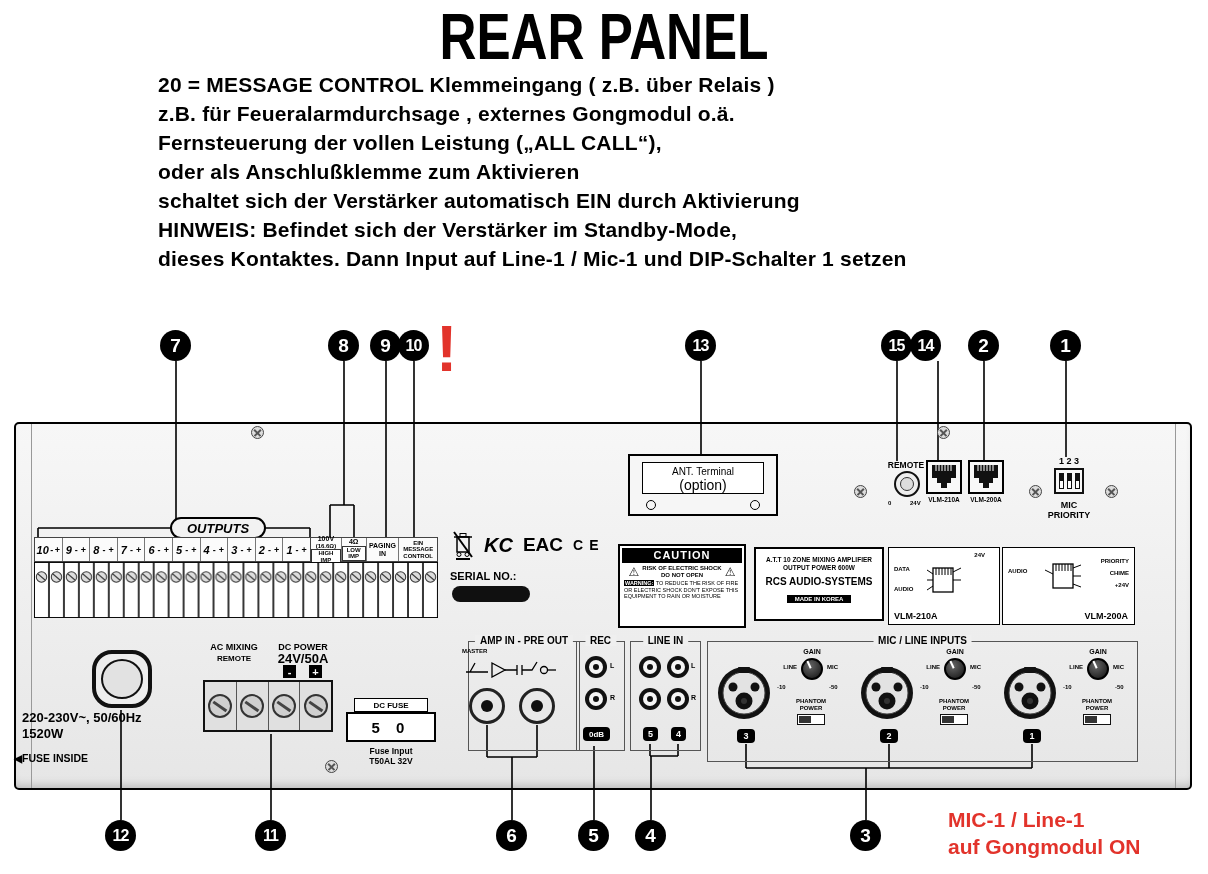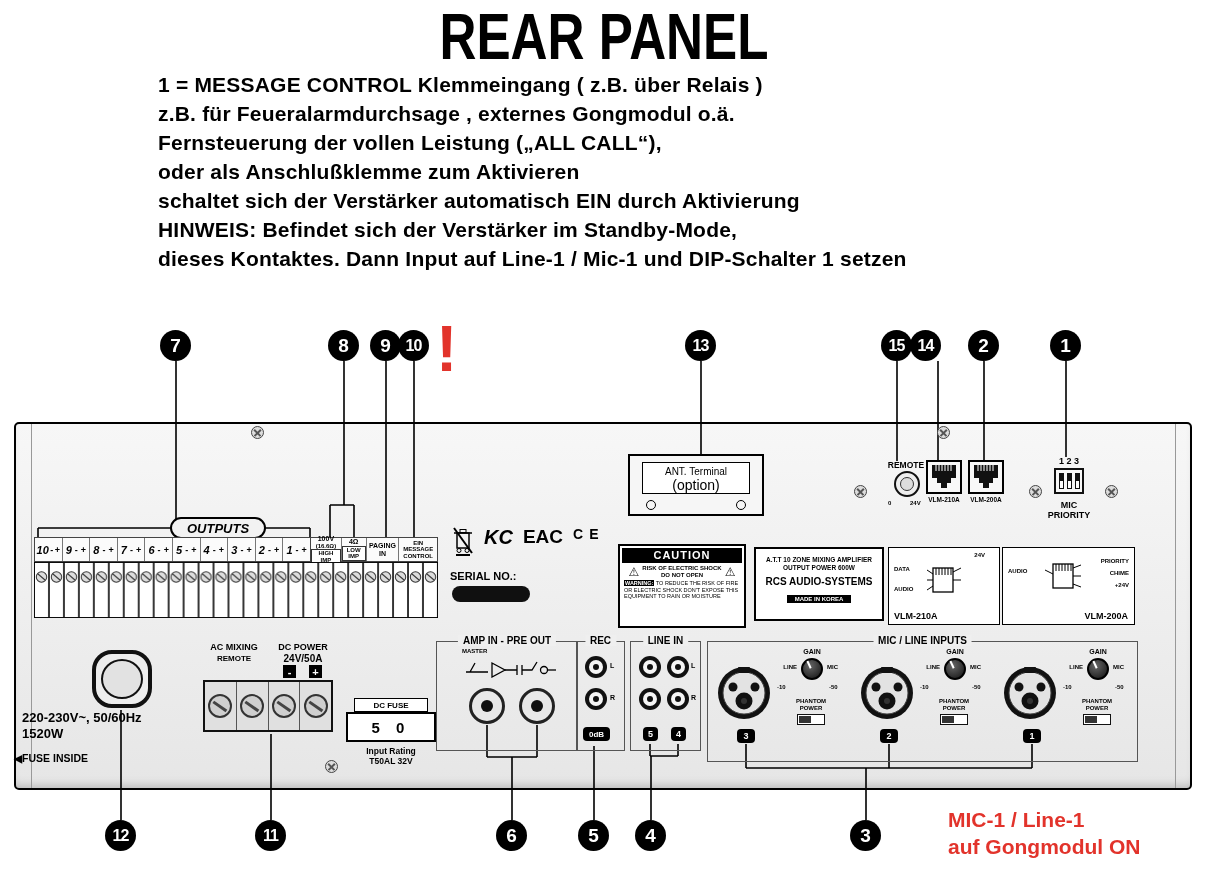--- a/index.html
+++ b/index.html
@@ -36,21 +36,21 @@
   .tn{font-weight:bold;font-style:italic;font-size:11px;}
   .tp{font-weight:bold;font-size:9px;}
   .impbox{position:absolute;left:311px;top:537px;width:127px;height:25px;display:flex;
           border:1px solid #444;border-left:none;background:#fbfbfb;text-align:center;}
   .impcol{border-right:1px solid #777;display:flex;flex-direction:column;align-items:center;justify-content:center;}
   .impcol:last-child{border-right:none;}
   .t7{font-size:7px;font-weight:bold;line-height:7.5px;}
   .t6{font-size:6px;font-weight:bold;line-height:6.5px;}
   .miniframe{border:1px solid #333;padding:0 1px;background:#fff;}
   .serialbar{position:absolute;left:452px;top:586px;width:78px;height:16px;background:#101010;border-radius:8px;}
-  .certs{position:absolute;left:452px;top:526px;height:38px;display:flex;align-items:flex-start;gap:10px;}
+  .certs{position:absolute;left:452px;top:526px;height:38px;display:flex;align-items:center;gap:10px;}
   .caution{position:absolute;left:618px;top:544px;width:128px;height:84px;border:2px solid #000;background:#fff;}
   .caution-h{margin:2px;background:#000;color:#fff;text-align:center;font-size:11px;font-weight:bold;
              height:15px;line-height:15px;letter-spacing:1px;}
   .caution-r{display:flex;align-items:center;justify-content:center;gap:3px;}
   .tri{font-size:12px;line-height:12px;}
   .warn{font-size:5.5px;line-height:6.5px;padding:2px 4px;text-align:left;}
   .warn b{background:#000;color:#fff;padding:0 1px;}
   .spec{position:absolute;left:754px;top:547px;width:130px;height:74px;border:2px solid #000;background:#fff;
         text-align:center;padding-top:7px;}
   .spec .s1{font-size:6.5px;font-weight:bold;line-height:8px;}
@@ -98,21 +98,21 @@
   .bold{font-weight:bold;}
   .nw{white-space:nowrap;}
 </style>
 </head>
 <body>
 
 <div class="stage">
 
   <div class="title">REAR PANEL</div>
   <div class="notes">
-    <div>1 = MESSAGE CONTROL Klemmeingang ( z.B. über Relais )</div>
+    <div>20 = MESSAGE CONTROL Klemmeingang ( z.B. über Relais )</div>
     <div>z.B. für Feueralarmdurchsage , externes Gongmodul o.ä.</div>
     <div>Fernsteuerung der vollen Leistung („ALL CALL“),</div>
     <div>oder als Anschlußklemme zum Aktivieren</div>
     <div>schaltet sich der Verstärker automatisch EIN durch Aktivierung</div>
     <div>HINWEIS: Befindet sich der Verstärker im Standby-Mode,</div>
     <div>dieses Kontaktes. Dann Input auf Line-1 / Mic-1 und DIP-Schalter 1 setzen</div>
   </div>
   <div class="excl">!</div>
 
   <div class="panel"></div>
@@ -305,21 +305,21 @@
           <line x1="19" y1="4" x2="19" y2="11"></line>
           <line x1="22" y1="4" x2="22" y2="11"></line>
           <line x1="25" y1="4" x2="25" y2="11"></line>
           <line x1="28" y1="4" x2="28" y2="11"></line>
         </g>
       <path d="M10 14 L2 10 M30 8 L38 5 M30 16 H38 M30 24 L38 27" stroke="#000" fill="none"></path>
     </svg>
     <div class="abs bold" style="right:6px;bottom:3px;font-size:9px">VLM-200A</div>
   </div>
 
-  <div class="abs" style="left:628px;top:454px;width:136px;height:62px;border:2.5px solid #000;background:#f6f6f6">
+  <div class="abs" style="left:628px;top:454px;width:150px;height:62px;border:2.5px solid #000;background:#f6f6f6">
     <div class="abs c" style="left:12px;top:6px;right:12px;height:32px;border:1.5px solid #000;background:#fff;padding-top:3px">
       <div style="font-size:10px">ANT. Terminal</div>
       <div style="font-size:14px">(option)</div>
     </div>
     <div class="abs" style="left:16px;bottom:4px;width:10px;height:10px;border:1.5px solid #000;border-radius:50%"></div>
     <div class="abs" style="right:16px;bottom:4px;width:10px;height:10px;border:1.5px solid #000;border-radius:50%"></div>
   </div>
 
   <div class="abs c bold" style="left:878px;top:460px;width:56px;font-size:8.5px">REMOTE</div>
   <div class="din"></div>
@@ -357,21 +357,21 @@
   <div class="dipbody">
     <div class="dipslot"></div>
     <div class="dipslot"></div>
     <div class="dipslot"></div>
   </div>
   <div class="abs c bold" style="left:1038px;top:500px;width:62px;font-size:9px;line-height:10px">
     <div>MIC</div>
     <div>PRIORITY</div>
   </div>
 
-  <div class="sec" style="left:436px;top:641px;width:142px;height:110px">
+  <div class="sec" style="left:468px;top:641px;width:112px;height:110px">
     <span class="legend">AMP IN - PRE OUT</span>
   </div>
   <div class="abs t6" style="left:462px;top:648px">MASTER</div>
   <svg class="abs" style="left:462px;top:656px" width="98" height="22" viewBox="0 0 98 22">
     <g fill="none" stroke="#000" stroke-width="1.3">
       <path d="M4 16 h10 M8 16 l5 -9 M14 16 h12"></path>
       <path d="M30 7 v14 l13 -7 z"></path>
       <path d="M43 14 h12 m0 -5 v10 m5 -10 v10 m0 -5 h10 l5 -8"></path>
       <circle cx="82" cy="14" r="3.5"></circle>
       <path d="M85 14 h9"></path>
@@ -476,21 +476,21 @@
     <div class="sw" style="left:84px;top:68px;width:28px;height:11px"></div>
     <div class="pill" style="left:24px;top:83px;width:18px;height:14px;font-size:9px">1</div>
   </div>
 
   <div class="abs c bold" style="left:203px;top:642px;width:62px;font-size:9px;line-height:11px">
     <div>AC MIXING</div>
     <div style="font-size:8px">REMOTE</div>
   </div>
   <div class="abs c bold" style="left:270px;top:642px;width:66px;font-size:9px;line-height:11px">
     <div>DC POWER</div>
-    <div style="font-size:10px">24V/50A</div>
+    <div style="font-size:13px">24V/50A</div>
   </div>
   <div class="sqsign" style="left:283px;top:665px">-</div>
   <div class="sqsign" style="left:309px;top:665px">+</div>
   <div class="termblock">
     <div class="tcell">
         <div class="bigscrew"></div>
       </div>
     <div class="tcell">
         <div class="bigscrew"></div>
       </div>
@@ -498,21 +498,21 @@
         <div class="bigscrew"></div>
       </div>
     <div class="tcell">
         <div class="bigscrew"></div>
       </div>
   </div>
 
   <div class="fuselabel">DC FUSE</div>
   <div class="fusebox">5 0</div>
   <div class="abs c bold" style="left:344px;top:746px;width:94px;font-size:8.5px;line-height:10px">
-    <div>Input Rating</div>
+    <div>Fuse Input</div>
     <div>T50AL 32V</div>
   </div>
 
   <div class="socket"></div>
   <div class="abs bold nw" style="left:22px;top:710px;font-size:13px;line-height:16px">
     <div>220-230V~, 50/60Hz</div>
     <div>1520W</div>
   </div>
   <div class="abs bold" style="left:14px;top:752px;font-size:10.5px">◀FUSE INSIDE</div>
 

